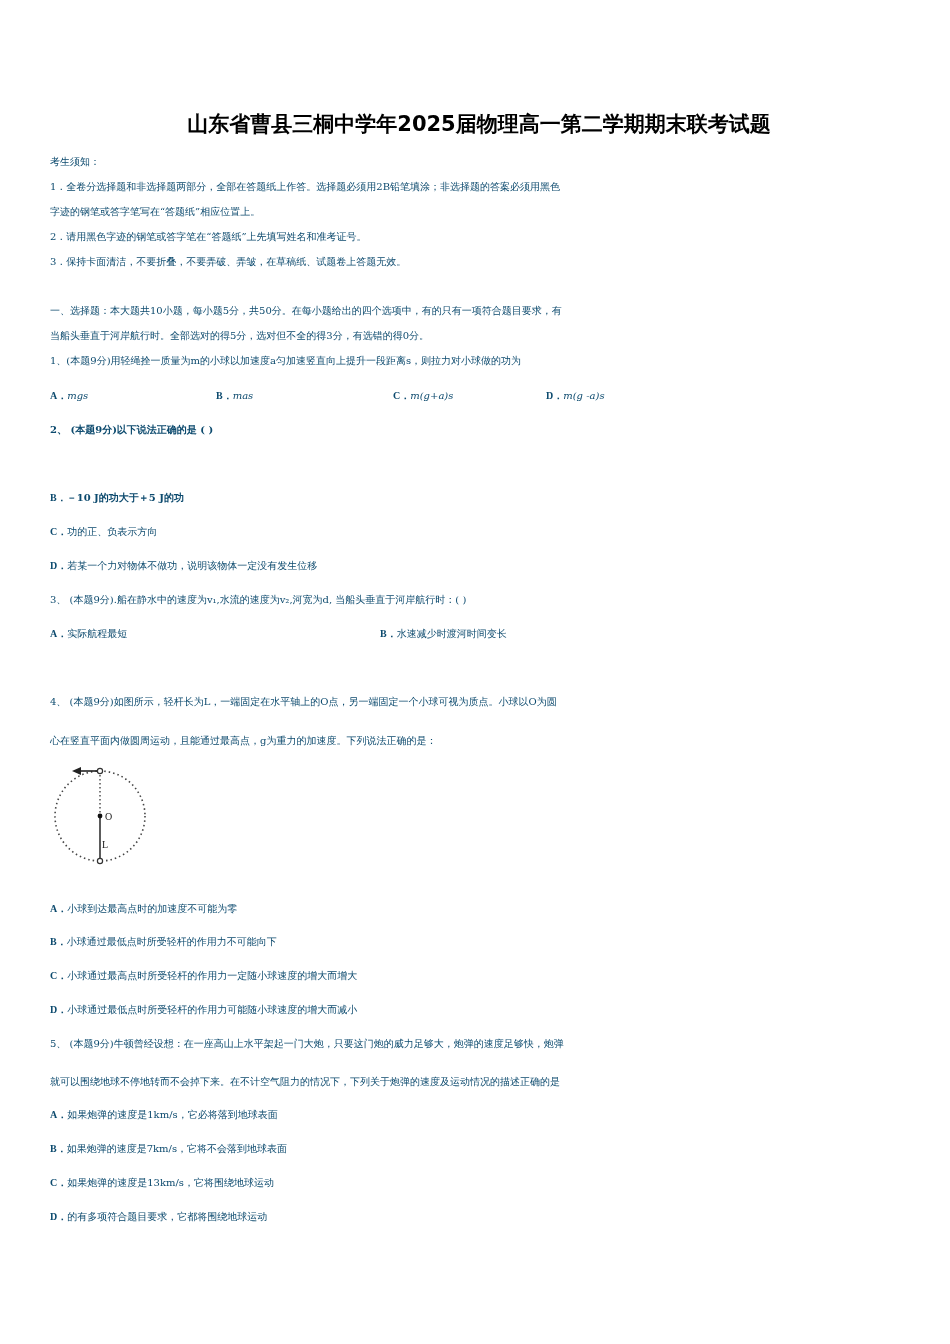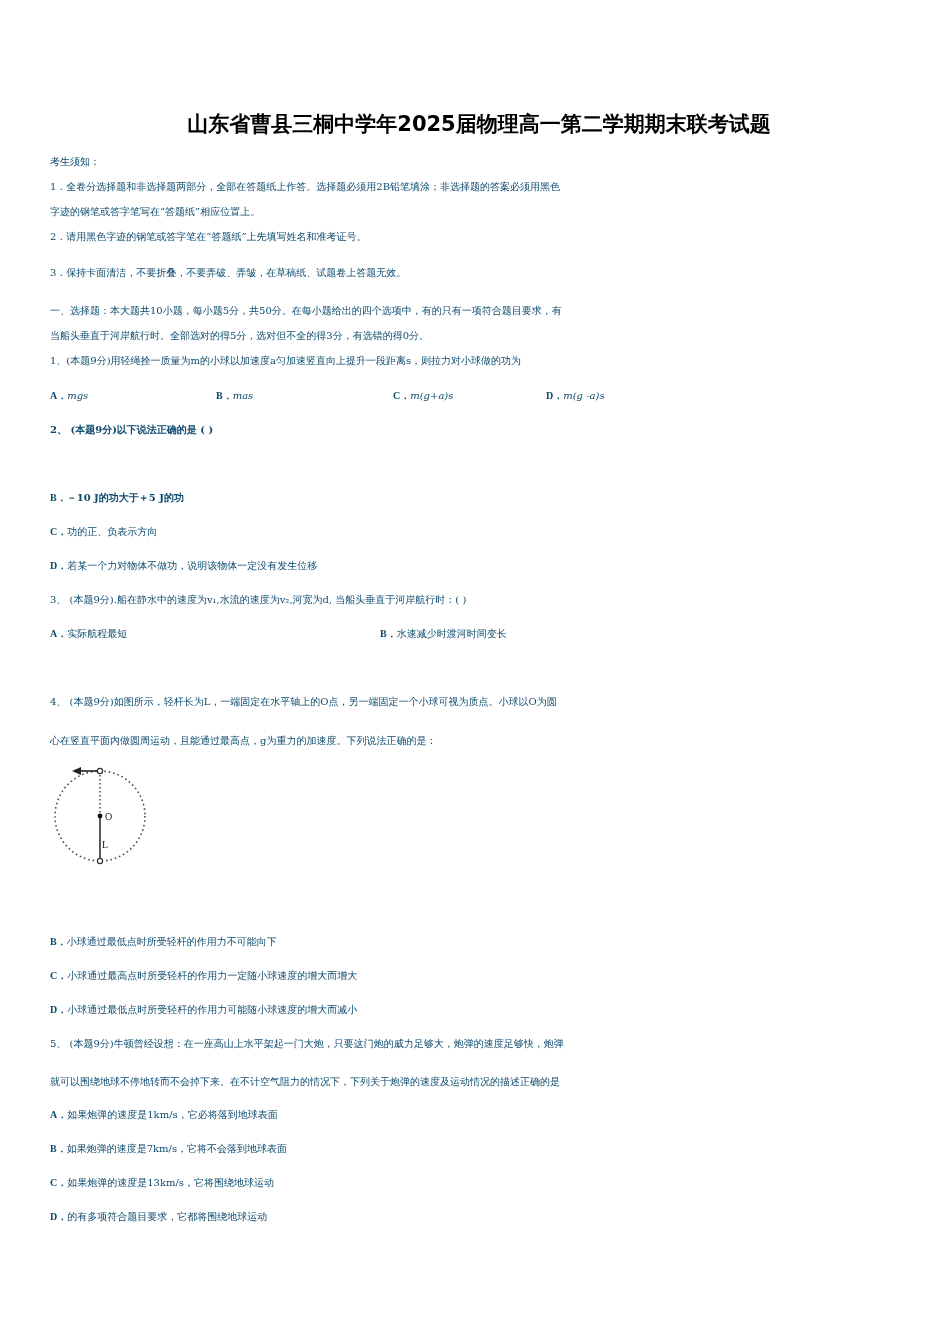--- a/index.html
+++ b/index.html
@@ -31,21 +31,21 @@
 <body>
 
 <div class="page">
 
   <div class="title">山东省曹县三桐中学年2025届物理高一第二学期期末联考试题</div>
 
   <div class="line" style="top:152px;">考生须知：</div>
   <div class="line" style="top:177px;">1．全卷分选择题和非选择题两部分，全部在答题纸上作答。选择题必须用2B铅笔填涂；非选择题的答案必须用黑色</div>
   <div class="line" style="top:202px;">字迹的钢笔或答字笔写在“答题纸”相应位置上。</div>
   <div class="line" style="top:227px;">2．请用黑色字迹的钢笔或答字笔在“答题纸”上先填写姓名和准考证号。</div>
-  <div class="line" style="top:252px;margin-top:11px;">3．保持卡面清洁，不要折叠，不要弄破、弄皱，在草稿纸、试题卷上答题无效。</div>
+  <div class="line" style="top:252px;">3．保持卡面清洁，不要折叠，不要弄破、弄皱，在草稿纸、试题卷上答题无效。</div>
 
   <div class="line" style="top:301px;">一、选择题：本大题共10小题，每小题5分，共50分。在每小题给出的四个选项中，有的只有一项符合题目要求，有</div>
   <div class="line" style="top:326px;">当船头垂直于河岸航行时。全部选对的得5分，选对但不全的得3分，有选错的得0分。</div>
 
   <div class="line" style="top:351px;">1、(本题9分)用轻绳拴一质量为m的小球以加速度a匀加速竖直向上提升一段距离s，则拉力对小球做的功为</div>
   <div class="line" style="top:386px; width:862px;">
     <span>
       <span class="opt-label">A．</span><span class="it">mgs</span>
     </span>
     <span class="colq1b">
@@ -91,20 +91,23 @@
       <circle cx="48" cy="54" r="2.4" fill="#111"></circle>
       <circle cx="48" cy="9" r="2.6" fill="#fff" stroke="#333" stroke-width="1.2"></circle>
       <circle cx="48" cy="99" r="2.6" fill="#fff" stroke="#333" stroke-width="1.2"></circle>
       <line x1="45" y1="9" x2="26" y2="9" stroke="#222" stroke-width="1.6"></line>
       <polygon points="20,9 29,5 29,13" fill="#222"></polygon>
       <text x="53" y="58" font-size="10" font-family="Liberation Serif, serif" fill="#222">O</text>
       <text x="50" y="86" font-size="10" font-family="Liberation Serif, serif" fill="#222">L</text>
     </svg>
   </div>
 
+  <div class="line" style="top:899px;">
+    <span class="opt-label">A．</span><span>小球到达最高点时的加速度不可能为零</span>
+  </div>
   <div class="line" style="top:932px;">
     <span class="opt-label">B．</span><span>小球通过最低点时所受轻杆的作用力不可能向下</span>
   </div>
   <div class="line" style="top:966px;">
     <span class="opt-label">C．</span><span>小球通过最高点时所受轻杆的作用力一定随小球速度的增大而增大</span>
   </div>
   <div class="line" style="top:1000px;">
     <span class="opt-label">D．</span><span>小球通过最低点时所受轻杆的作用力可能随小球速度的增大而减小</span>
   </div>
 

